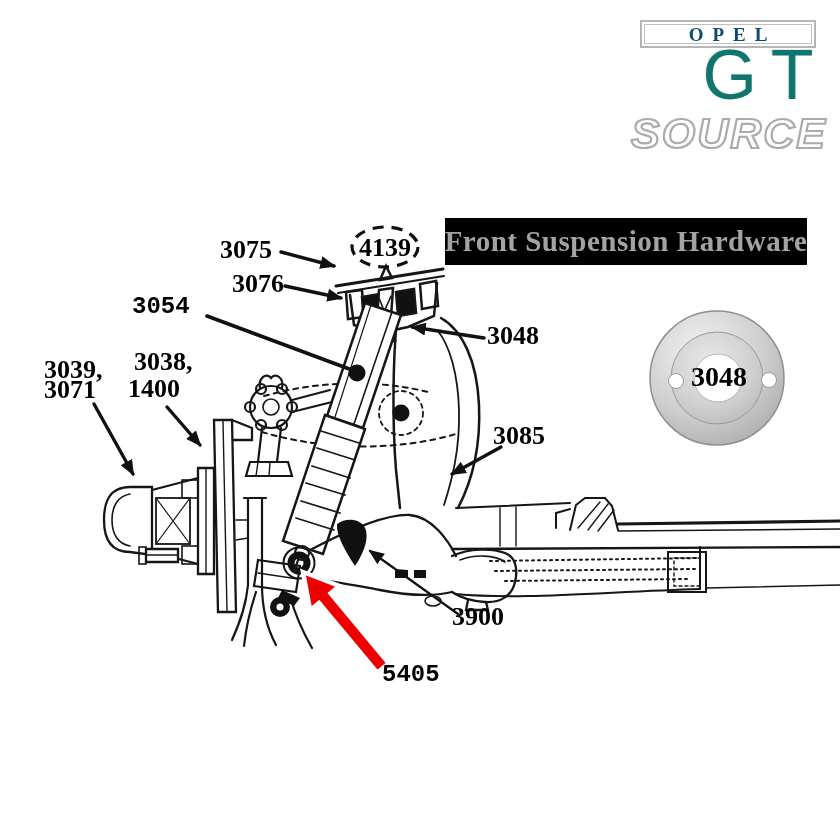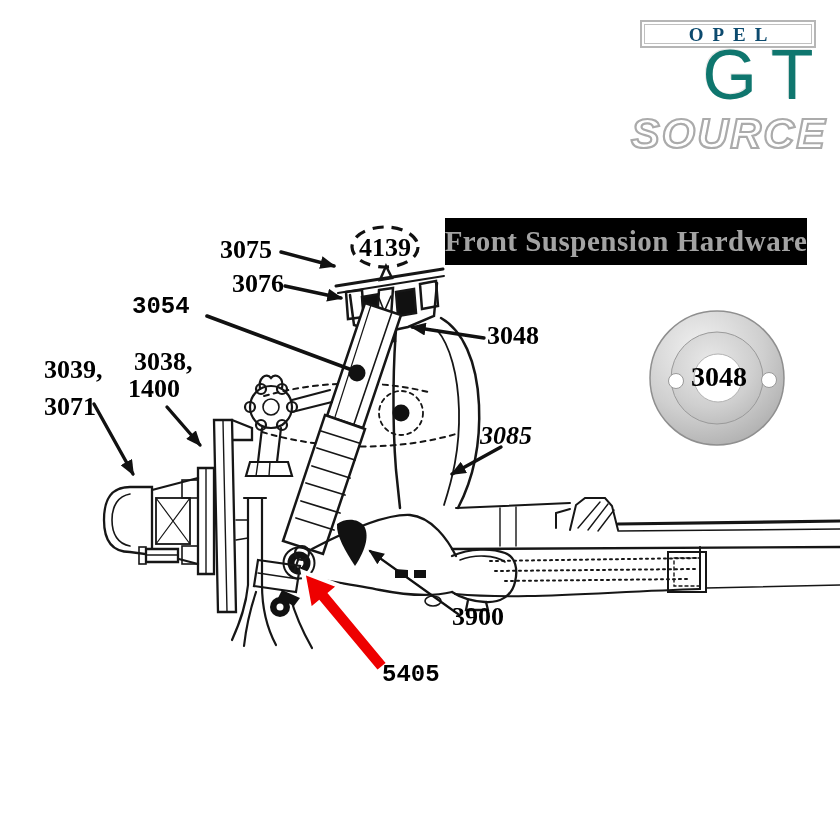--- a/index.html
+++ b/index.html
@@ -239,22 +239,22 @@
   <div class="abs banner">
     <span class="banner-text">Front Suspension Hardware</span>
   </div>
 
   <div class="abs plabel" style="left:220px; top:236px;">3075</div>
   <div class="abs plabel center" style="left:353px; top:234px; width:64px;">4139</div>
   <div class="abs plabel" style="left:232px; top:270px;">3076</div>
   <div class="abs plabel-sans" style="left:132px; top:294px;">3054</div>
   <div class="abs plabel" style="left:487px; top:322px;">3048</div>
   <div class="abs plabel" style="left:44px; top:356px;">3039,</div>
-  <div class="abs plabel" style="left:44px; top:393px;">3071</div>
+  <div class="abs plabel" style="left:44px; top:376px;">3071</div>
   <div class="abs plabel" style="left:117px; top:348px;margin-left:17px;">3038,</div>
   <div class="abs plabel" style="left:128px; top:375px;">1400</div>
-  <div class="abs plabel" style="left:480px; top:422px;font-style:italic;">3085</div>
+  <div class="abs plabel" style="left:493px; top:422px;">3085</div>
   <div class="abs plabel" style="left:452px; top:603px;">3900</div>
   <div class="abs plabel-sans" style="left:382px; top:662px;">5405</div>
 
   <div class="abs plabel center" style="left:688px; top:362px; width:62px; font-size:28px;">3048</div>
 
 </div>
 
 </body></html>

